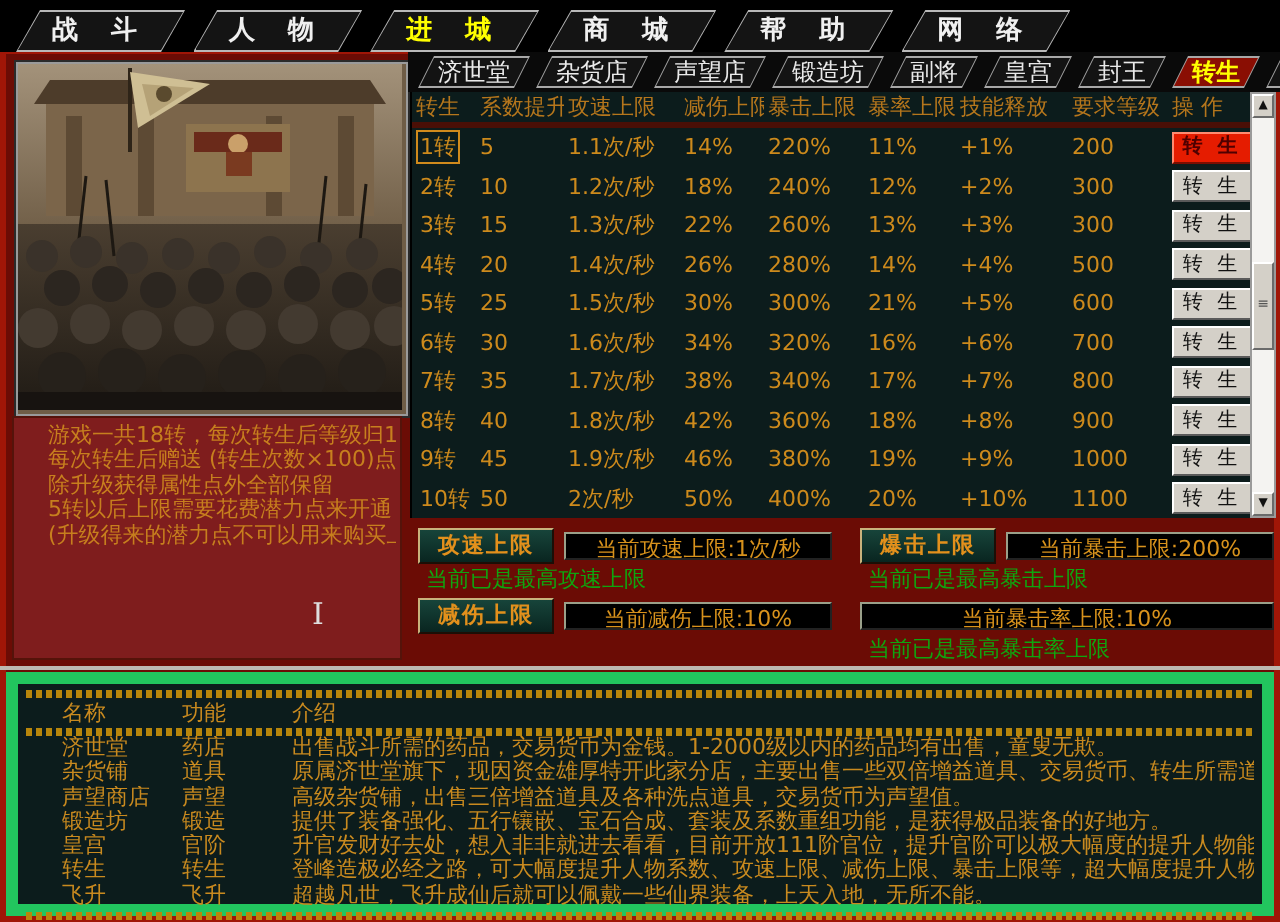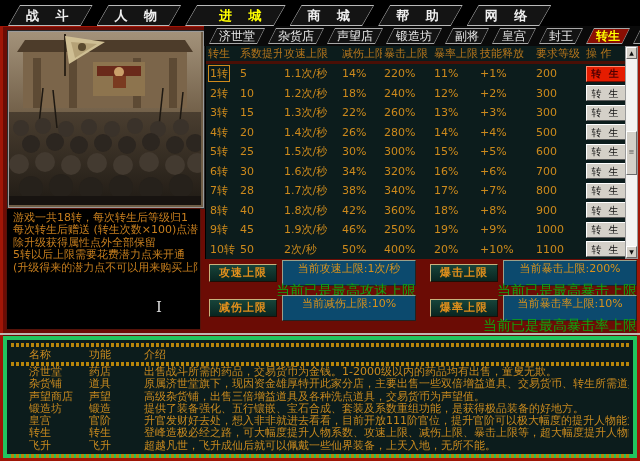--- a/index.html
+++ b/index.html
@@ -15,41 +15,41 @@
   
   .menubar{position:absolute;left:0;top:0;width:640px;height:26px;background:#000;
     display:flex;align-items:flex-end;padding-left:8px;box-sizing:border-box;z-index:5;}
   .mtab{position:relative;height:21px;line-height:21px;margin-right:4px;padding:0 18px;
     font-size:13px;font-weight:bold;color:#f0f0f0;letter-spacing:6px;cursor:pointer;}
   .mtab .tab-bg{position:absolute;inset:0;background:#b9b9b9;
     clip-path:polygon(12px 0,100% 0,calc(100% - 12px) 100%,0 100%);}
   .mtab .tab-bg::after{content:"";position:absolute;inset:1px;background:#141414;
     clip-path:polygon(11px 0,100% 0,calc(100% - 11px) 100%,0 100%);}
   .mtab .lbl{position:relative;z-index:1;}
-  .mtab.active .lbl{color:#ffff00;margin-left:16px;}
+  .mtab.active .lbl{color:#ffff00;}
   
   .subtabs{position:absolute;left:204px;top:26px;width:436px;height:20px;background:#0a0a0a;
     display:flex;align-items:center;padding-left:5px;box-sizing:border-box;z-index:4;}
   .stab{position:relative;height:16px;line-height:16px;margin-right:3px;padding:0 10px;
     font-size:12px;color:#eaeaea;cursor:pointer;white-space:nowrap;}
   .stab .tab-bg{position:absolute;inset:0;background:#a8a8a8;
     clip-path:polygon(8px 0,100% 0,calc(100% - 8px) 100%,0 100%);}
   .stab .tab-bg::after{content:"";position:absolute;inset:1px;background:#131313;
     clip-path:polygon(7px 0,100% 0,calc(100% - 7px) 100%,0 100%);}
   .stab.active .tab-bg::after{background:#8a0e03;}
   .stab.active .lbl{color:#ffff00;font-weight:bold;}
   .stab .lbl{position:relative;z-index:1;}
   
   .scene{position:absolute;left:8px;top:31px;width:194px;height:175px;
     border:1px solid #9a9a9a;outline:1px solid #2a2a2a;background:#6f5d46;}
   .scene svg{display:block;}
   
   .info-box{position:absolute;left:6px;top:208px;width:195px;height:122px;
-    background:#000000;border:1px solid #55130a;box-sizing:border-box;
-    color:#c77f1e;font-size:11px;line-height:12.4px;padding:3px 2px 0 6px;}
+    background:#7f1d1d;border:1px solid #55130a;box-sizing:border-box;
+    color:#c77f1e;font-size:11px;line-height:12.4px;padding:3px 2px 0 17px;}
   .info-box div{white-space:nowrap;overflow:hidden;}
   .cursor-ibeam{position:absolute;left:156px;top:300px;color:#dedede;
     font-family:"DejaVu Serif","Liberation Serif",serif;font-size:15px;line-height:15px;z-index:9;}
   
   .rtable{position:absolute;left:205px;top:46px;width:420px;height:213px;
     background:#0c1c1c;border-left:1px solid #000;box-sizing:border-box;}
   .thead,.trow{display:grid;grid-template-columns:32px 44px 58px 42px 50px 46px 56px 50px 42px;
     align-items:center;}
   .thead{height:15px;font-size:11px;color:#b5761c;border-bottom:3px solid #4a0f06;}
   .thead span{padding-left:2px;white-space:nowrap;overflow:hidden;}
@@ -74,28 +74,28 @@
     font-size:7px;line-height:40px;text-align:center;color:#555;cursor:grab;}
   
   .caps{position:absolute;left:209px;top:263px;width:428px;height:70px;
     display:grid;grid-template-columns:1fr 1fr;column-gap:14px;}
   .cap-cell{display:flex;flex-direction:column;}
   .cap-row{display:flex;align-items:center;height:19px;}
   .cap-btn{height:18px;min-width:68px;padding:0 4px;margin-right:5px;cursor:pointer;
     background:linear-gradient(#17443a,#092520);color:#e2901c;font-weight:bold;font-size:11px;
     border:1px solid;border-color:#c9b27c #1c0e06 #1c0e06 #c9b27c;font-family:inherit;
     line-height:15px;letter-spacing:1px;}
-  .cap-field{flex:1;height:26px;line-height:16px;text-align:center;font-size:11px;color:#d8921c;
-    background:#0c4a6e;border:1px solid;border-color:#9aa08a #222 #222 #9aa08a;box-sizing:border-box;
+  .cap-field{flex:1;height:14px;line-height:16px;text-align:center;font-size:11px;color:#d8921c;
+    background:#000000;border:1px solid;border-color:#9aa08a #222 #222 #9aa08a;box-sizing:border-box;
     white-space:nowrap;overflow:hidden;}
-  .cap-status{font-size:14px;color:#0fa50f;margin:2px 0 1px 4px;line-height:12px;text-align:right;}
+  .cap-status{font-size:11px;color:#0fa50f;margin:2px 0 1px 4px;line-height:12px;}
   
   .divider{position:absolute;left:0;top:333px;width:640px;height:2px;background:#bdb9b1;}
   .bottom{position:absolute;left:3px;top:336px;width:634px;height:122px;
-    background:#0c1c1c;border:4px solid #22c55e;box-sizing:border-box;padding:3px 4px 0 4px;}
+    background:#0c1c1c;border:6px solid #22c55e;box-sizing:border-box;padding:3px 4px 0 4px;}
   .orn{height:4px;background:repeating-linear-gradient(90deg,#b8860b 0 3px,rgba(0,0,0,0) 3px 5px);}
   .bhead{display:grid;grid-template-columns:60px 55px 1fr;font-size:11px;color:#c98a1f;
     height:15px;line-height:15px;padding-left:18px;}
   .brow{display:grid;grid-template-columns:60px 55px 1fr;font-size:11px;color:#c98a1f;
     height:12.3px;line-height:12.3px;padding-left:18px;}
   .brow span,.bhead span{white-space:nowrap;overflow:hidden;}
 </style>
 </head>
 <body>
 
@@ -341,41 +341,41 @@
         <span class="c">500</span>
         <span class="c"><button class="act-btn">转 生</button></span>
       </div>
 
       <div class="trow">
         <span class="c"><span class="lvl-box">5转</span></span>
         <span class="c">25</span>
         <span class="c">1.5次/秒</span>
         <span class="c">30%</span>
         <span class="c">300%</span>
-        <span class="c">15%</span>
+        <span class="c">21%</span>
         <span class="c">+5%</span>
         <span class="c">600</span>
         <span class="c"><button class="act-btn">转 生</button></span>
       </div>
 
       <div class="trow">
         <span class="c"><span class="lvl-box">6转</span></span>
         <span class="c">30</span>
         <span class="c">1.6次/秒</span>
         <span class="c">34%</span>
         <span class="c">320%</span>
         <span class="c">16%</span>
         <span class="c">+6%</span>
         <span class="c">700</span>
         <span class="c"><button class="act-btn">转 生</button></span>
       </div>
 
       <div class="trow">
         <span class="c"><span class="lvl-box">7转</span></span>
-        <span class="c">28</span>
+        <span class="c">35</span>
         <span class="c">1.7次/秒</span>
         <span class="c">38%</span>
         <span class="c">340%</span>
         <span class="c">17%</span>
         <span class="c">+7%</span>
         <span class="c">800</span>
         <span class="c"><button class="act-btn">转 生</button></span>
       </div>
 
       <div class="trow">
@@ -388,21 +388,21 @@
         <span class="c">+8%</span>
         <span class="c">900</span>
         <span class="c"><button class="act-btn">转 生</button></span>
       </div>
 
       <div class="trow">
         <span class="c"><span class="lvl-box">9转</span></span>
         <span class="c">45</span>
         <span class="c">1.9次/秒</span>
         <span class="c">46%</span>
-        <span class="c">250%</span>
+        <span class="c">380%</span>
         <span class="c">19%</span>
         <span class="c">+9%</span>
         <span class="c">1000</span>
         <span class="c"><button class="act-btn">转 生</button></span>
       </div>
 
       <div class="trow">
         <span class="c"><span class="lvl-box">10转</span></span>
         <span class="c">50</span>
         <span class="c">2次/秒</span>
@@ -442,21 +442,20 @@
 
     <div class="cap-cell">
       <div class="cap-row">
         <button class="cap-btn">减伤上限</button>
         <span class="cap-field">当前减伤上限:10%</span>
       </div>
     </div>
 
     <div class="cap-cell">
       <div class="cap-row">
-        <button class="cap-btn">爆率上限</button>
         <span class="cap-field">当前暴击率上限:10%</span>
       </div>
       <div class="cap-status">当前已是最高暴击率上限</div>
     </div>
   </div>
 
 <div class="divider"></div>
 <div class="bottom">
   <div class="orn"></div>
   <div class="bhead">

